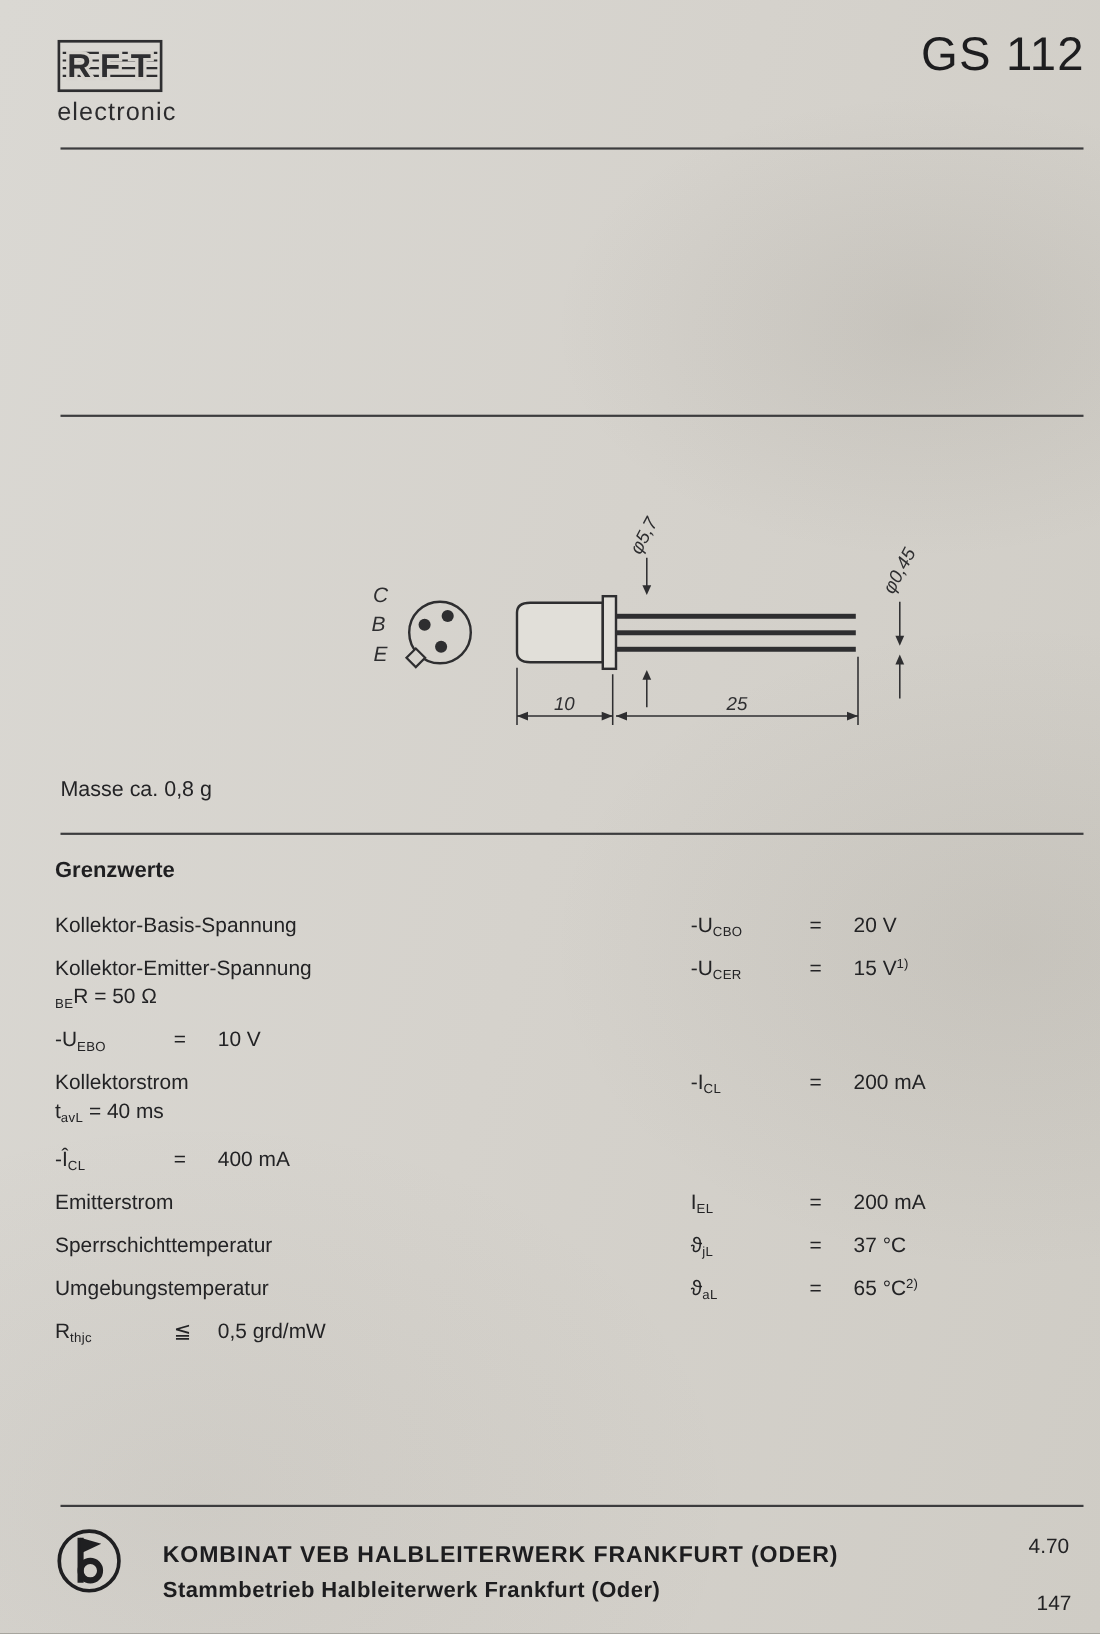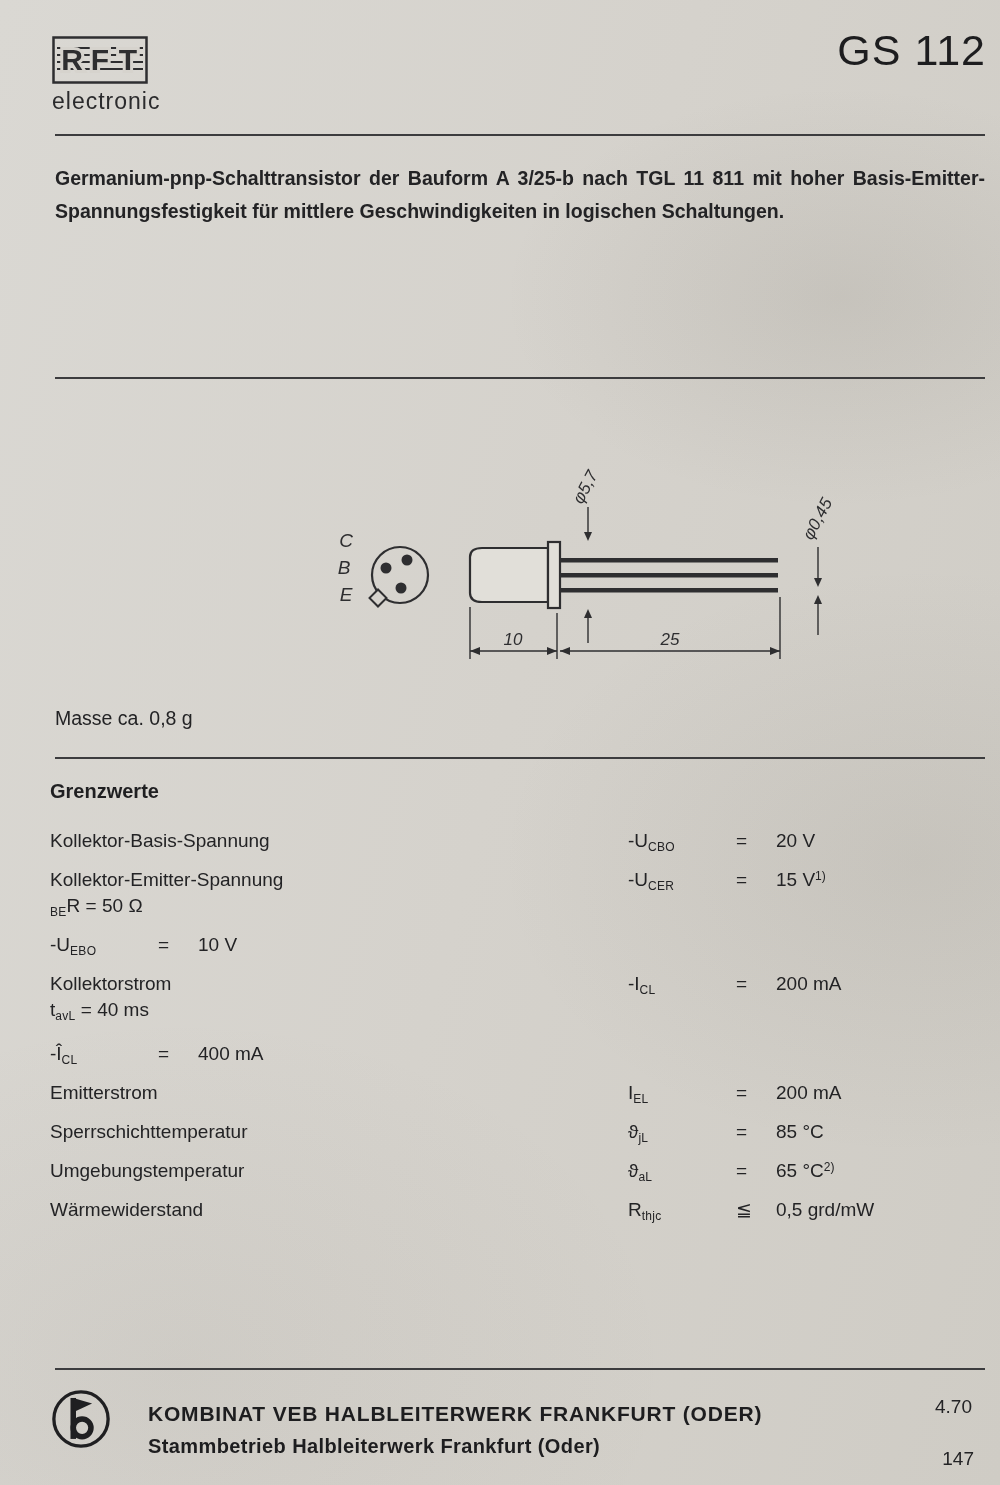--- a/index.html
+++ b/index.html
@@ -60,21 +60,20 @@
       <text x="48" y="34">F</text>
       <text x="76" y="34">T</text>
     </g>
   </svg>
   <div class="logo-sub">electronic</div>
 
   <div class="part-number">GS 112</div>
 
   <div class="rule" style="top:134px;"></div>
 
-  <p class="intro">Germanium-pnp-Schalttransistor der Bauform A 3/25-b nach TGL 11 811 mit hoher Basis-Emitter-Spannungsfestigkeit für mittlere Geschwindigkeiten in logischen Schaltungen.</p>
 
   <div class="rule" style="top:377px;"></div>
 
   <svg class="drawing" viewBox="0 0 600 230">
 
     <g>
       <circle cx="120" cy="120" r="28" fill="none" stroke="#2e2e30" stroke-width="2.2"></circle>
       <circle cx="127" cy="105" r="5.5" fill="#2e2e30"></circle>
       <circle cx="106" cy="113" r="5.5" fill="#2e2e30"></circle>
       <circle cx="121" cy="133" r="5.5" fill="#2e2e30"></circle>
@@ -174,32 +173,31 @@
       <div class="tlabel">Emitterstrom</div>
       <div class="tsym"><span>I</span><sub>EL</sub></div>
       <div class="trel">=</div>
       <div class="tval"><span>200 mA</span><sup></sup></div>
     </div>
 
     <div class="trow">
       <div class="tlabel">Sperrschichttemperatur</div>
       <div class="tsym"><span>ϑ</span><sub>jL</sub></div>
       <div class="trel">=</div>
-      <div class="tval"><span>85 °C</span><sup></sup></div>
+      <div class="tval"><span>37 °C</span><sup></sup></div>
     </div>
 
     <div class="trow">
       <div class="tlabel">Umgebungstemperatur</div>
       <div class="tsym"><span>ϑ</span><sub>aL</sub></div>
       <div class="trel">=</div>
       <div class="tval"><span>65 °C</span><sup>2)</sup></div>
     </div>
 
     <div class="trow">
-      <div class="tlabel">Wärmewiderstand</div>
       <div class="tsym"><span>R</span><sub>thjc</sub></div>
       <div class="trel">≦</div>
       <div class="tval"><span>0,5 grd/mW</span><sup></sup></div>
     </div>
 
   </div>
 
   <div class="rule" style="top:1368px;"></div>
 
   <svg class="flogo" viewBox="0 0 56 56">

